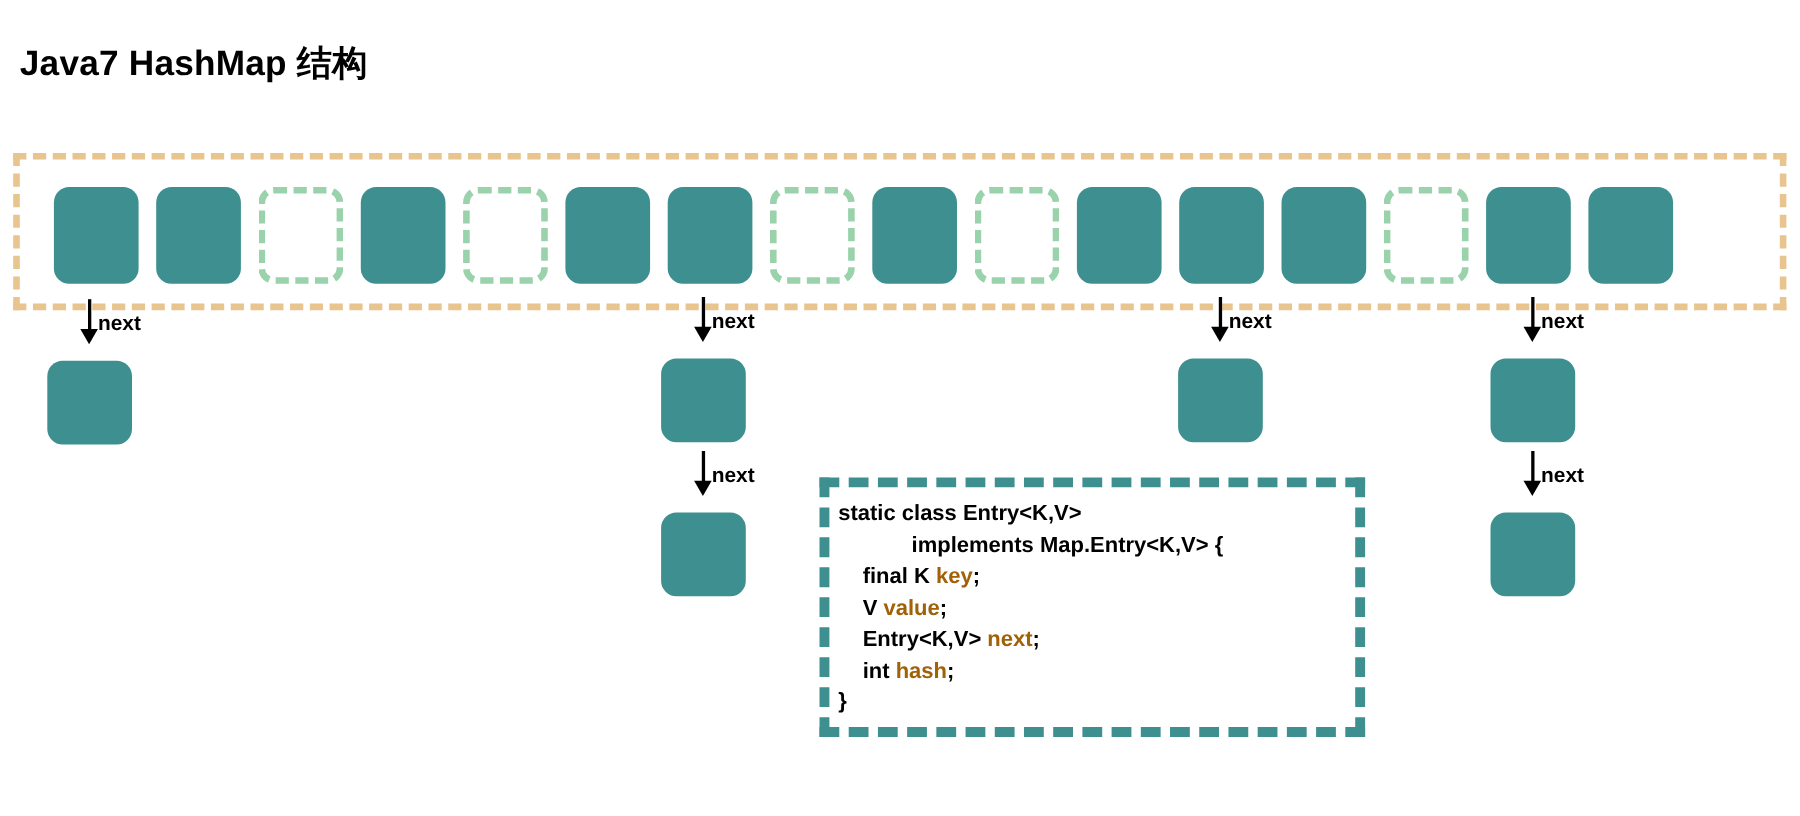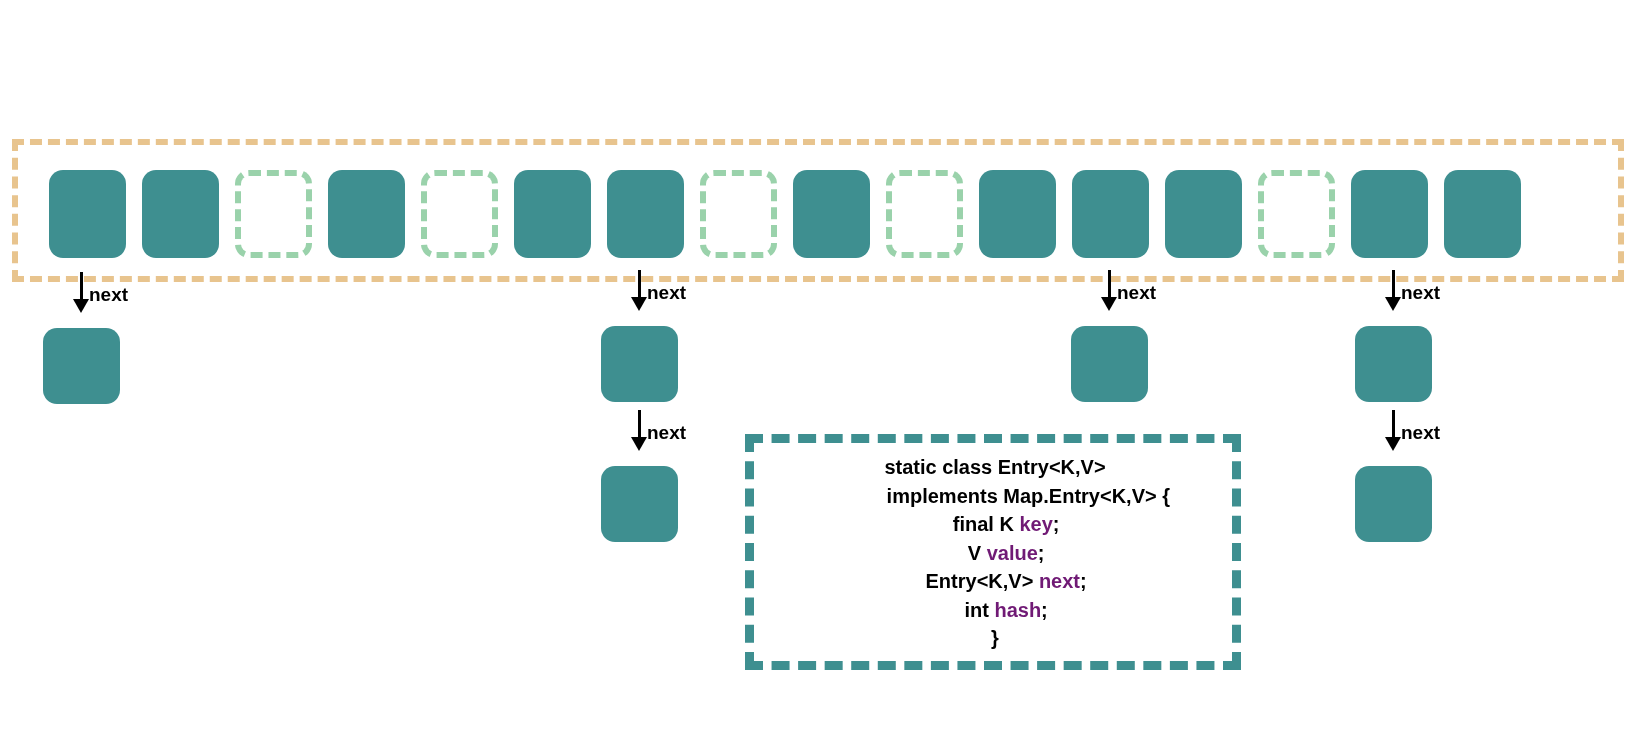--- a/index.html
+++ b/index.html
@@ -113,40 +113,41 @@
     position: absolute;
     left: 8px;
     top: 10px;
     right: 4px;
     font-size: 20px;
     font-weight: bold;
     line-height: 28.5px;
     color: #000000;
     white-space: pre;
   }
-  .code-line { white-space: pre; text-align: center; }
-  .kw-teal { color: #701a75; margin-top: 13px; }
+  .code-line { white-space: pre; }
+  .kw-teal { color: #a16207; margin-top: 13px; }
 
   
   #watermark {
     position: absolute;
     right: 10px;
     bottom: 12px;
     font-family: "Liberation Serif", "DejaVu Serif", serif;
     font-size: 18px;
     color: #b5b5b5;
     letter-spacing: 0.6px;
     white-space: nowrap;
   }
 </style>
 </head>
 <body>
 
 <div id="canvas">
 
+  <div id="page-title">Java7 HashMap 结构</div>
 
   <div id="array-container">
     <div id="array-cells">
         <div class="bucket-cell filled" style="left: 31px;"></div>
         <div class="bucket-cell filled" style="left: 124px;"></div>
         <div class="bucket-cell empty" style="left: 217px;"></div>
         <div class="bucket-cell filled" style="left: 310px;"></div>
         <div class="bucket-cell empty" style="left: 403px;"></div>
         <div class="bucket-cell filled" style="left: 496px;"></div>
         <div class="bucket-cell filled" style="left: 589px;"></div>

